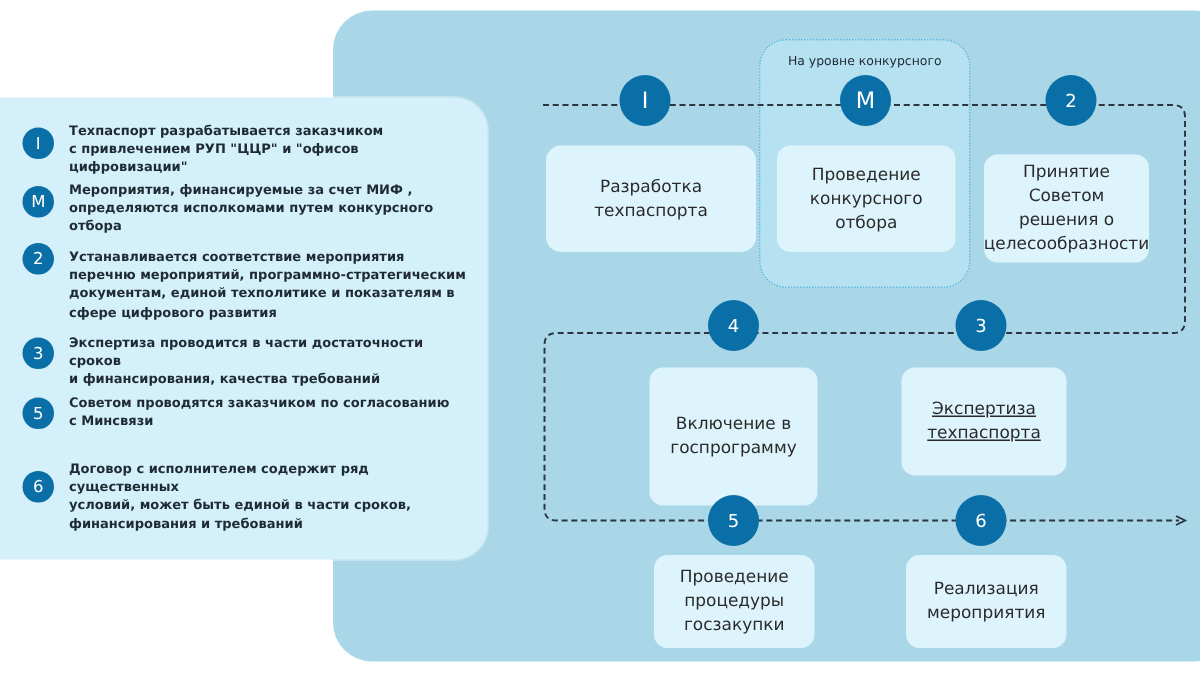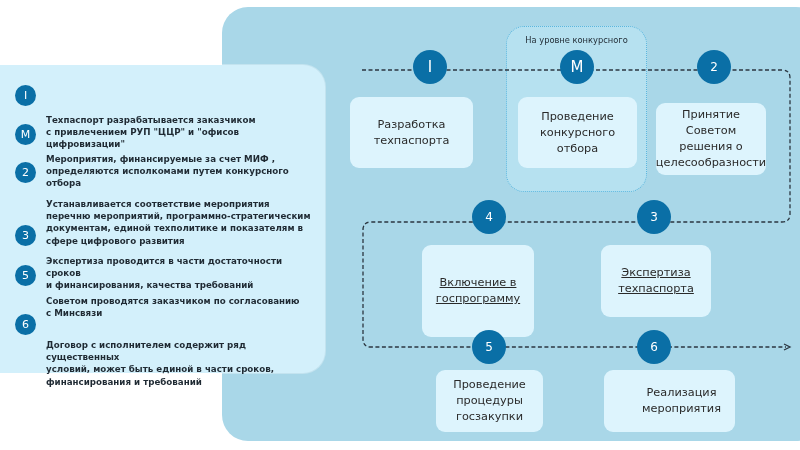--- a/index.html
+++ b/index.html
@@ -6,21 +6,21 @@
   body { width:800px; height:450px; background:#ffffff; position:relative; overflow:hidden;
          font-family:"DejaVu Sans", sans-serif; }
   .big-panel { position:absolute; left:222px; top:7px; width:600px; height:434px;
                background:#a9d7e8; border-radius:26px; }
   .left-panel { position:absolute; left:-20px; top:65px; width:345px; height:308px;
                 background:#d3f0fb; border-radius:22px; box-shadow:0 0 0 1px rgba(255,255,255,0.3); }
   .note { position:absolute; left:0; display:flex; align-items:flex-start; }
   .note .badge { position:absolute; left:15px; width:21px; height:21px; border-radius:50%;
                  background:#0a6fa6; color:#fff; font-size:11px; line-height:21px; text-align:center; }
   .note .text { position:absolute; left:46px; width:270px; font-size:8.7px; font-weight:bold;
-                color:#1f2a33; line-height:12.2px; white-space:pre-line;margin-top:32px; }
+                color:#1f2a33; line-height:12.2px; white-space:pre-line; }
   .zone { position:absolute; left:506px; top:26px; width:141px; height:166px;
           border:1.5px dotted #5bb6de; border-radius:18px; background:#b6e1f0; box-sizing:border-box; }
   .zone-label { position:absolute; left:0; right:0; top:8px; text-align:center; font-size:8.3px; color:#1f2a33; }
   .step-box { position:absolute; background:#ddf4fd; border-radius:9px; display:flex; align-items:center;
               justify-content:center; text-align:center; font-size:11.3px; color:#2a2a2a; line-height:16px;
               white-space:pre-line; }
   .step-circle { position:absolute; width:34px; height:34px; border-radius:50%; background:#0a6fa6;
                  color:#fff; font-size:12px; line-height:34px; text-align:center; }
   .step-circle.big-letter { font-size:15px; }
   svg.flow { position:absolute; left:0; top:0; }
@@ -69,37 +69,37 @@
   <div class="text">Советом проводятся заказчиком по согласованию
 с Минсвязи</div>
 </div>
 <div class="note" style="top:307px">
   <div class="badge" style="top:7px">6</div>
   <div class="text">Договор с исполнителем содержит ряд существенных
 условий,  может быть единой  в части сроков,
 финансирования и требований</div>
 </div>
 
-<div class="step-box" style="left:350px;top:97px;width:123px;height:71px;">Разработка
+<div class="step-box" style="left:364px;top:97px;width:140px;height:71px;border-radius:10px;">Разработка
 техпаспорта</div>
 <div class="step-box" style="left:518px;top:97px;width:119px;height:71px;">Проведение
 конкурсного
 отбора</div>
 <div class="step-box" style="left:656px;top:103px;width:110px;height:72px;text-align:center;">Принятие
 Советом
 решения о
 целесообразности</div>
 <div class="step-box" style="left:601px;top:245px;width:110px;height:72px;text-decoration:underline;">Экспертиза
 техпаспорта</div>
-<div class="step-box" style="left:422px;top:245px;width:112px;height:92px;text-decoration:underline;">Включение в
+<div class="step-box" style="left:433px;top:245px;width:112px;height:92px;">Включение в
 госпрограмму</div>
 <div class="step-box" style="left:436px;top:370px;width:107px;height:62px;">Проведение
 процедуры
 госзакупки</div>
-<div class="step-box" style="left:604px;top:370px;width:107px;height:62px;padding-left:24px;">Реализация
+<div class="step-box" style="left:604px;top:370px;width:107px;height:62px;">Реализация
 мероприятия</div>
 
 <div class="step-circle big-letter" style="left:413px;top:50px;">I</div>
 <div class="step-circle big-letter" style="left:560px;top:50px;">M</div>
 <div class="step-circle" style="left:697px;top:50px;">2</div>
 <div class="step-circle" style="left:637px;top:200px;">3</div>
 <div class="step-circle" style="left:472px;top:200px;">4</div>
 <div class="step-circle" style="left:472px;top:330px;">5</div>
 <div class="step-circle" style="left:637px;top:330px;">6</div>
 

